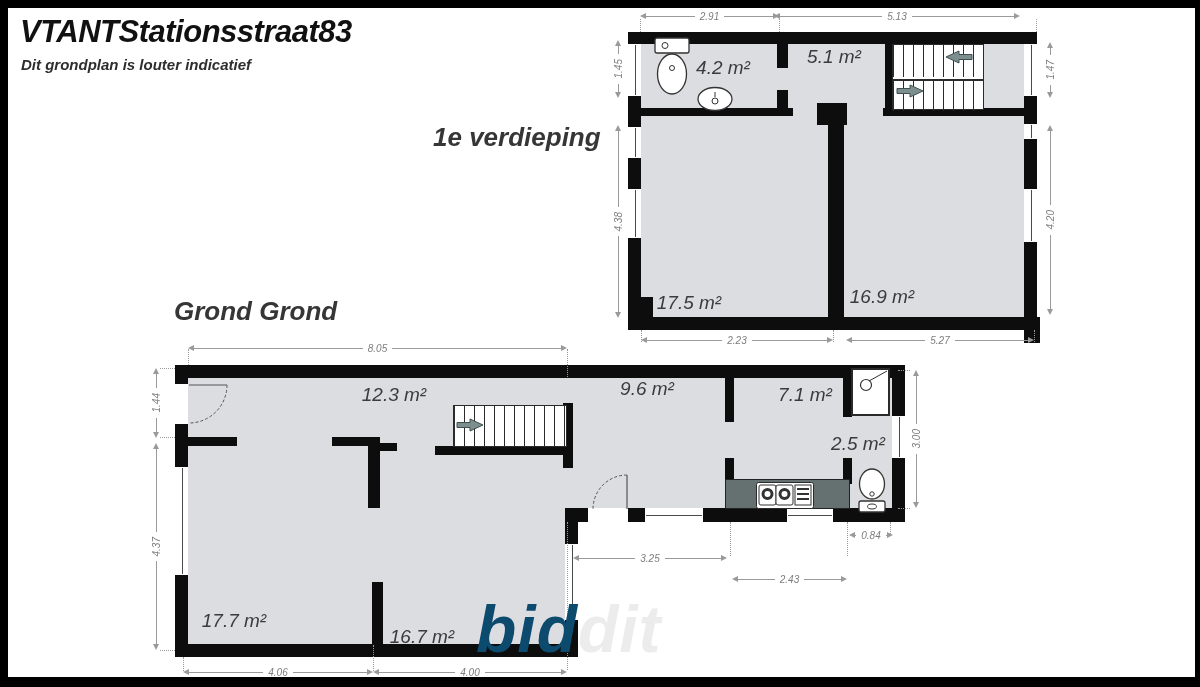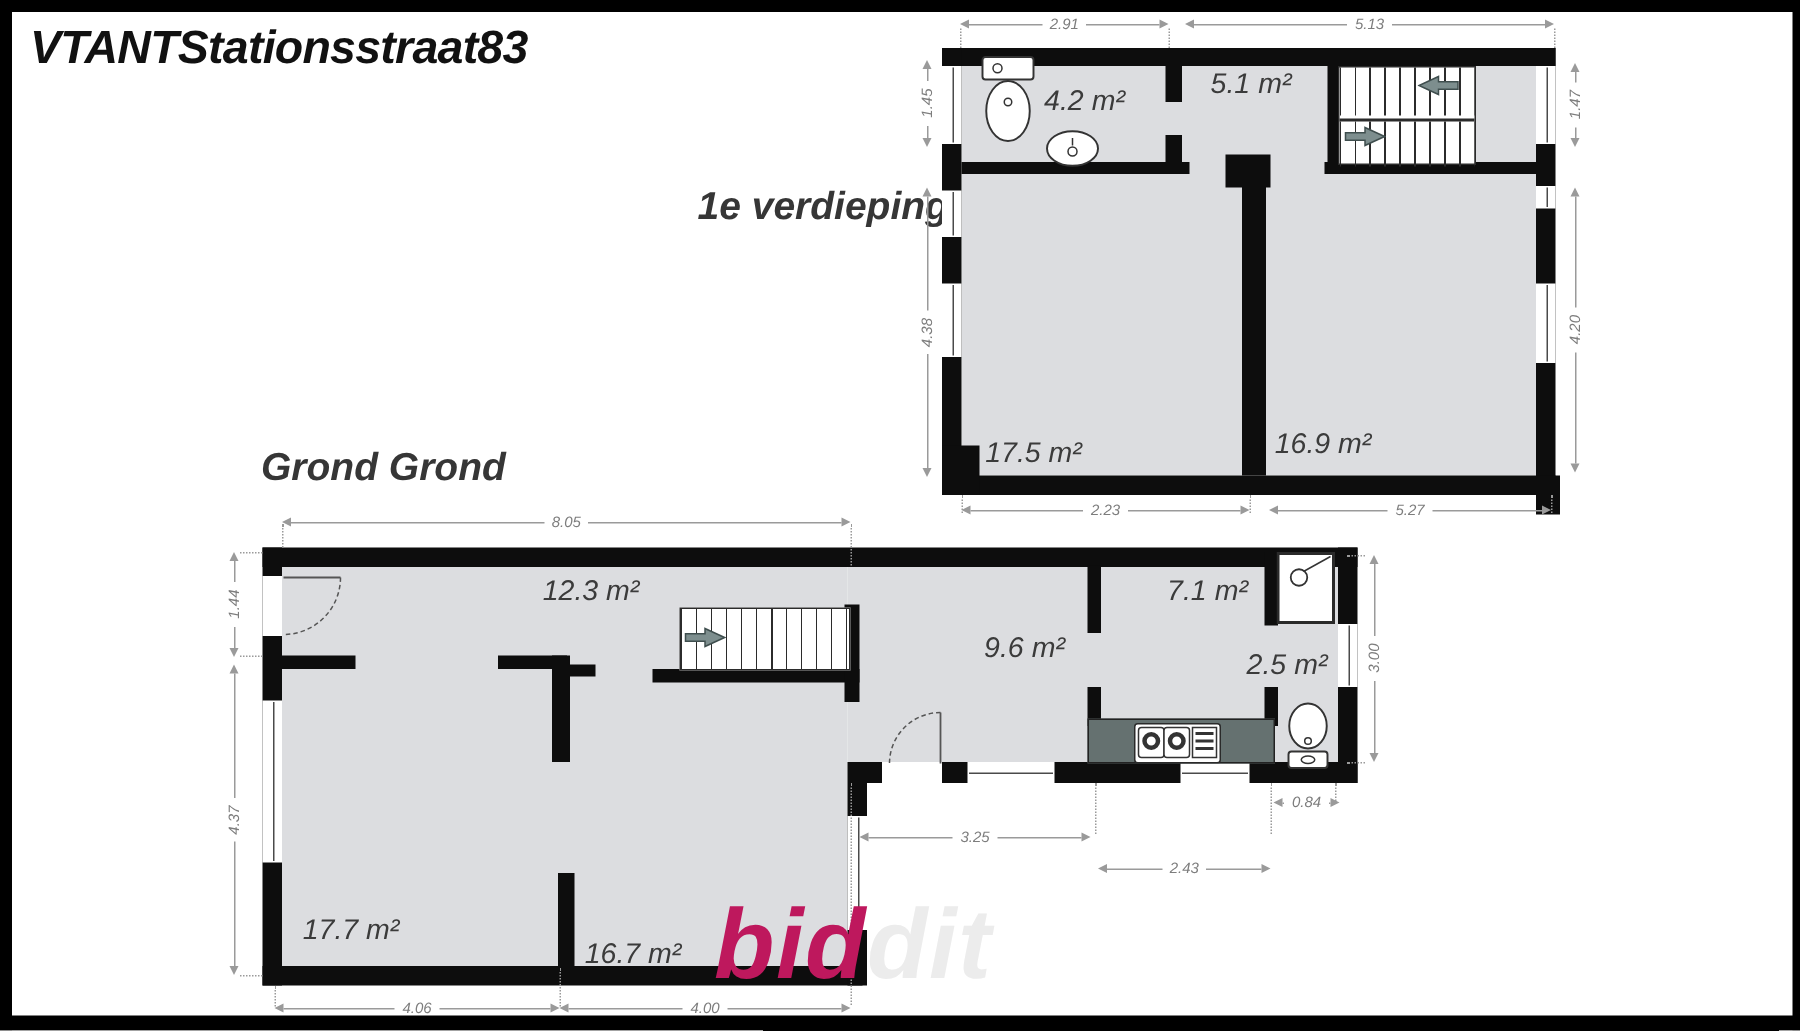--- a/index.html
+++ b/index.html
@@ -29,39 +29,40 @@
   .dim-v::after{content:"";width:0;height:0;border-left:3px solid transparent;border-right:3px solid transparent;border-top:6px solid #9a9a9a;}
   .dl-v{position:absolute;width:0;border-left:1px dotted #9a9a9a;}
   .dl-h{position:absolute;height:0;border-top:1px dotted #9a9a9a;}
   .stairs{position:absolute;background:#fff;border:1px solid #2b2b2b;box-sizing:border-box;}
   .treads{position:absolute;left:0;right:0;background-image:repeating-linear-gradient(90deg,#2b2b2b 0,#2b2b2b 1px,transparent 1px,transparent 10px);}
   .arrow{position:absolute;}
   .fixture{position:absolute;}
   .hdr-title{position:absolute;left:20px;top:14px;font-size:31px;font-weight:800;color:#111;letter-spacing:-0.5px;}
   .hdr-sub{position:absolute;left:21px;top:56px;font-size:15px;font-weight:700;color:#2e2e2e;}
   .watermark{position:absolute;left:476px;top:596px;font-size:66px;font-weight:700;letter-spacing:1px;z-index:50;line-height:1;}
-  .watermark .w1{color:#be185d;}
+  .watermark .w1{color:#0c4a6e;}
   .watermark .w2{color:#ececec;}
 </style>
 </head>
 <body>
 
 <div class="canvas">
 
   <div class="frame" style="left:0;top:0;width:1200px;height:8px;"></div>
   <div class="frame" style="left:0;top:677px;width:1200px;height:10px;"></div>
   <div class="frame" style="left:0;top:0;width:8px;height:687px;"></div>
   <div class="frame" style="left:1195px;top:0;width:5px;height:687px;"></div>
 
   <div class="hdr-title">VTANTStationsstraat83</div>
+  <div class="hdr-sub">Dit grondplan is louter indicatief</div>
 
   <div class="watermark"><span class="w1">bid</span><span class="w2">dit</span></div>
 
   <div>
-    <div class="floor-title" style="left:433px;top:122px;margin-left:32px;">1e verdieping</div>
+    <div class="floor-title" style="left:433px;top:122px;">1e verdieping</div>
 
     <div class="floor" style="left:641px;top:44px;width:383px;height:273px;"></div>
 
     <div class="wall" style="left:628px;top:32px;width:409px;height:12px;"></div>
     <div class="wall" style="left:628px;top:32px;width:13px;height:298px;"></div>
     <div class="wall" style="left:1024px;top:32px;width:13px;height:298px;"></div>
     <div class="wall" style="left:628px;top:317px;width:409px;height:13px;"></div>
     <div class="wall" style="left:628px;top:297px;width:25px;height:33px;"></div>
     <div class="wall" style="left:1024px;top:317px;width:16px;height:26px;"></div>
 
@@ -106,21 +107,21 @@
     <div class="room-label" style="left:723px;top:68px;">4.2 m²</div>
     <div class="room-label" style="left:834px;top:57px;">5.1 m²</div>
     <div class="room-label" style="left:689px;top:303px;">17.5 m²</div>
     <div class="room-label" style="left:882px;top:297px;">16.9 m²</div>
 
     <div class="dim-h" style="left:640px;top:9px;width:139px;">
         <span class="ln"></span>
         <span class="lb">2.91</span>
         <span class="ln"></span>
       </div>
-    <div class="dim-h" style="left:790px;top:9px;width:246px;">
+    <div class="dim-h" style="left:774px;top:9px;width:246px;">
         <span class="ln"></span>
         <span class="lb">5.13</span>
         <span class="ln"></span>
       </div>
     <div class="dim-v" style="left:611px;top:40px;height:58px;">
         <span class="ln"></span>
         <span class="lb">1.45</span>
         <span class="ln"></span>
       </div>
     <div class="dim-v" style="left:611px;top:125px;height:193px;">
@@ -227,21 +228,21 @@
     </svg>
 
     <svg class="fixture" style="left:856px;top:468px;" width="32" height="46" viewBox="0 0 32 46">
       <ellipse cx="16" cy="16" rx="12.5" ry="15" fill="#fff" stroke="#333" stroke-width="1.3"></ellipse>
       <circle cx="16" cy="26" r="2.2" fill="#fff" stroke="#333" stroke-width="1"></circle>
       <rect x="3" y="33" width="26" height="11" rx="2" fill="#fff" stroke="#333" stroke-width="1.3"></rect>
       <ellipse cx="16" cy="38.5" rx="4.5" ry="2.5" fill="#fff" stroke="#333" stroke-width="1"></ellipse>
     </svg>
 
     <div class="room-label" style="left:394px;top:395px;">12.3 m²</div>
-    <div class="room-label" style="left:683px;top:389px;margin-top:44px;">9.6 m²</div>
+    <div class="room-label" style="left:647px;top:389px;">9.6 m²</div>
     <div class="room-label" style="left:805px;top:395px;">7.1 m²</div>
     <div class="room-label" style="left:858px;top:444px;">2.5 m²</div>
     <div class="room-label" style="left:234px;top:621px;">17.7 m²</div>
     <div class="room-label" style="left:422px;top:637px;">16.7 m²</div>
 
     <div class="dim-h" style="left:188px;top:341px;width:379px;">
         <span class="ln"></span>
         <span class="lb">8.05</span>
         <span class="ln"></span>
       </div>

